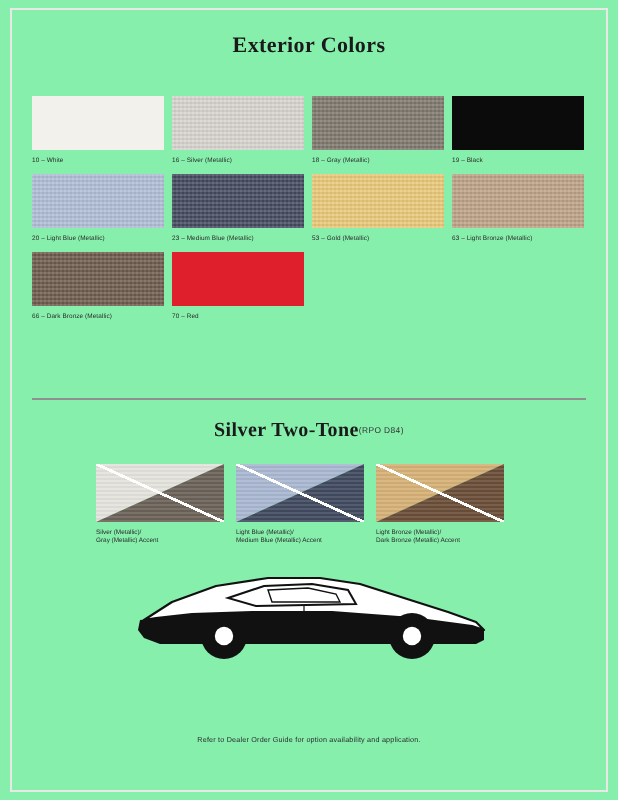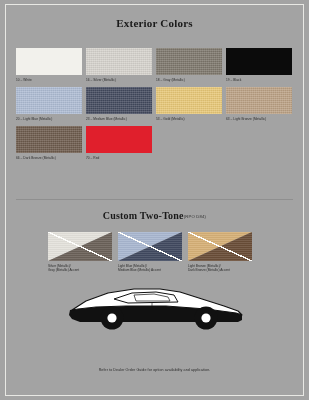--- a/index.html
+++ b/index.html
@@ -181,21 +181,21 @@
     top: 368px;
     text-align: center;
     font-size: 3.6px;
     letter-spacing: 0.1px;
     color: #2b2b2b;
   }
 </style>
 </head>
 <body>
 
-<div class="page" style="background: #a3a3a3;">
+<div class="page" style="background: #86efac;">
 
   <div class="page-border" style="border-color: rgb(232, 232, 228);"></div>
 
   <div class="section-title" id="exterior-title">Exterior Colors</div>
 
   <div class="swatch-grid">
 
     <div class="swatch-row">
       <div class="swatch-cell">
         <div class="swatch-chip" id="chip-0" style="background: rgb(242, 241, 236);"></div>
@@ -243,21 +243,21 @@
         <div class="swatch-chip" id="chip-9" style="background: rgb(224, 31, 44);"></div>
         <div class="swatch-label">70 – Red</div>
       </div>
     </div>
 
   </div>
 
   <div id="divider"></div>
 
   <div class="section-title" id="twotone-title">
-    <span>Custom Two-Tone</span><span class="rpo">(RPO D84)</span>
+    <span>Silver Two-Tone</span><span class="rpo">(RPO D84)</span>
   </div>
 
   <div class="twotone-grid">
 
     <div class="twotone-cell">
       <div class="twotone-chip">
         <div class="tt-upper" id="tt-up-0" style="background: rgb(228, 226, 220);"></div>
         <div class="tt-lower" id="tt-lo-0" style="background: rgb(107, 97, 89);"></div>
         <div class="tt-grain"></div>
         <div class="tt-split"></div>

